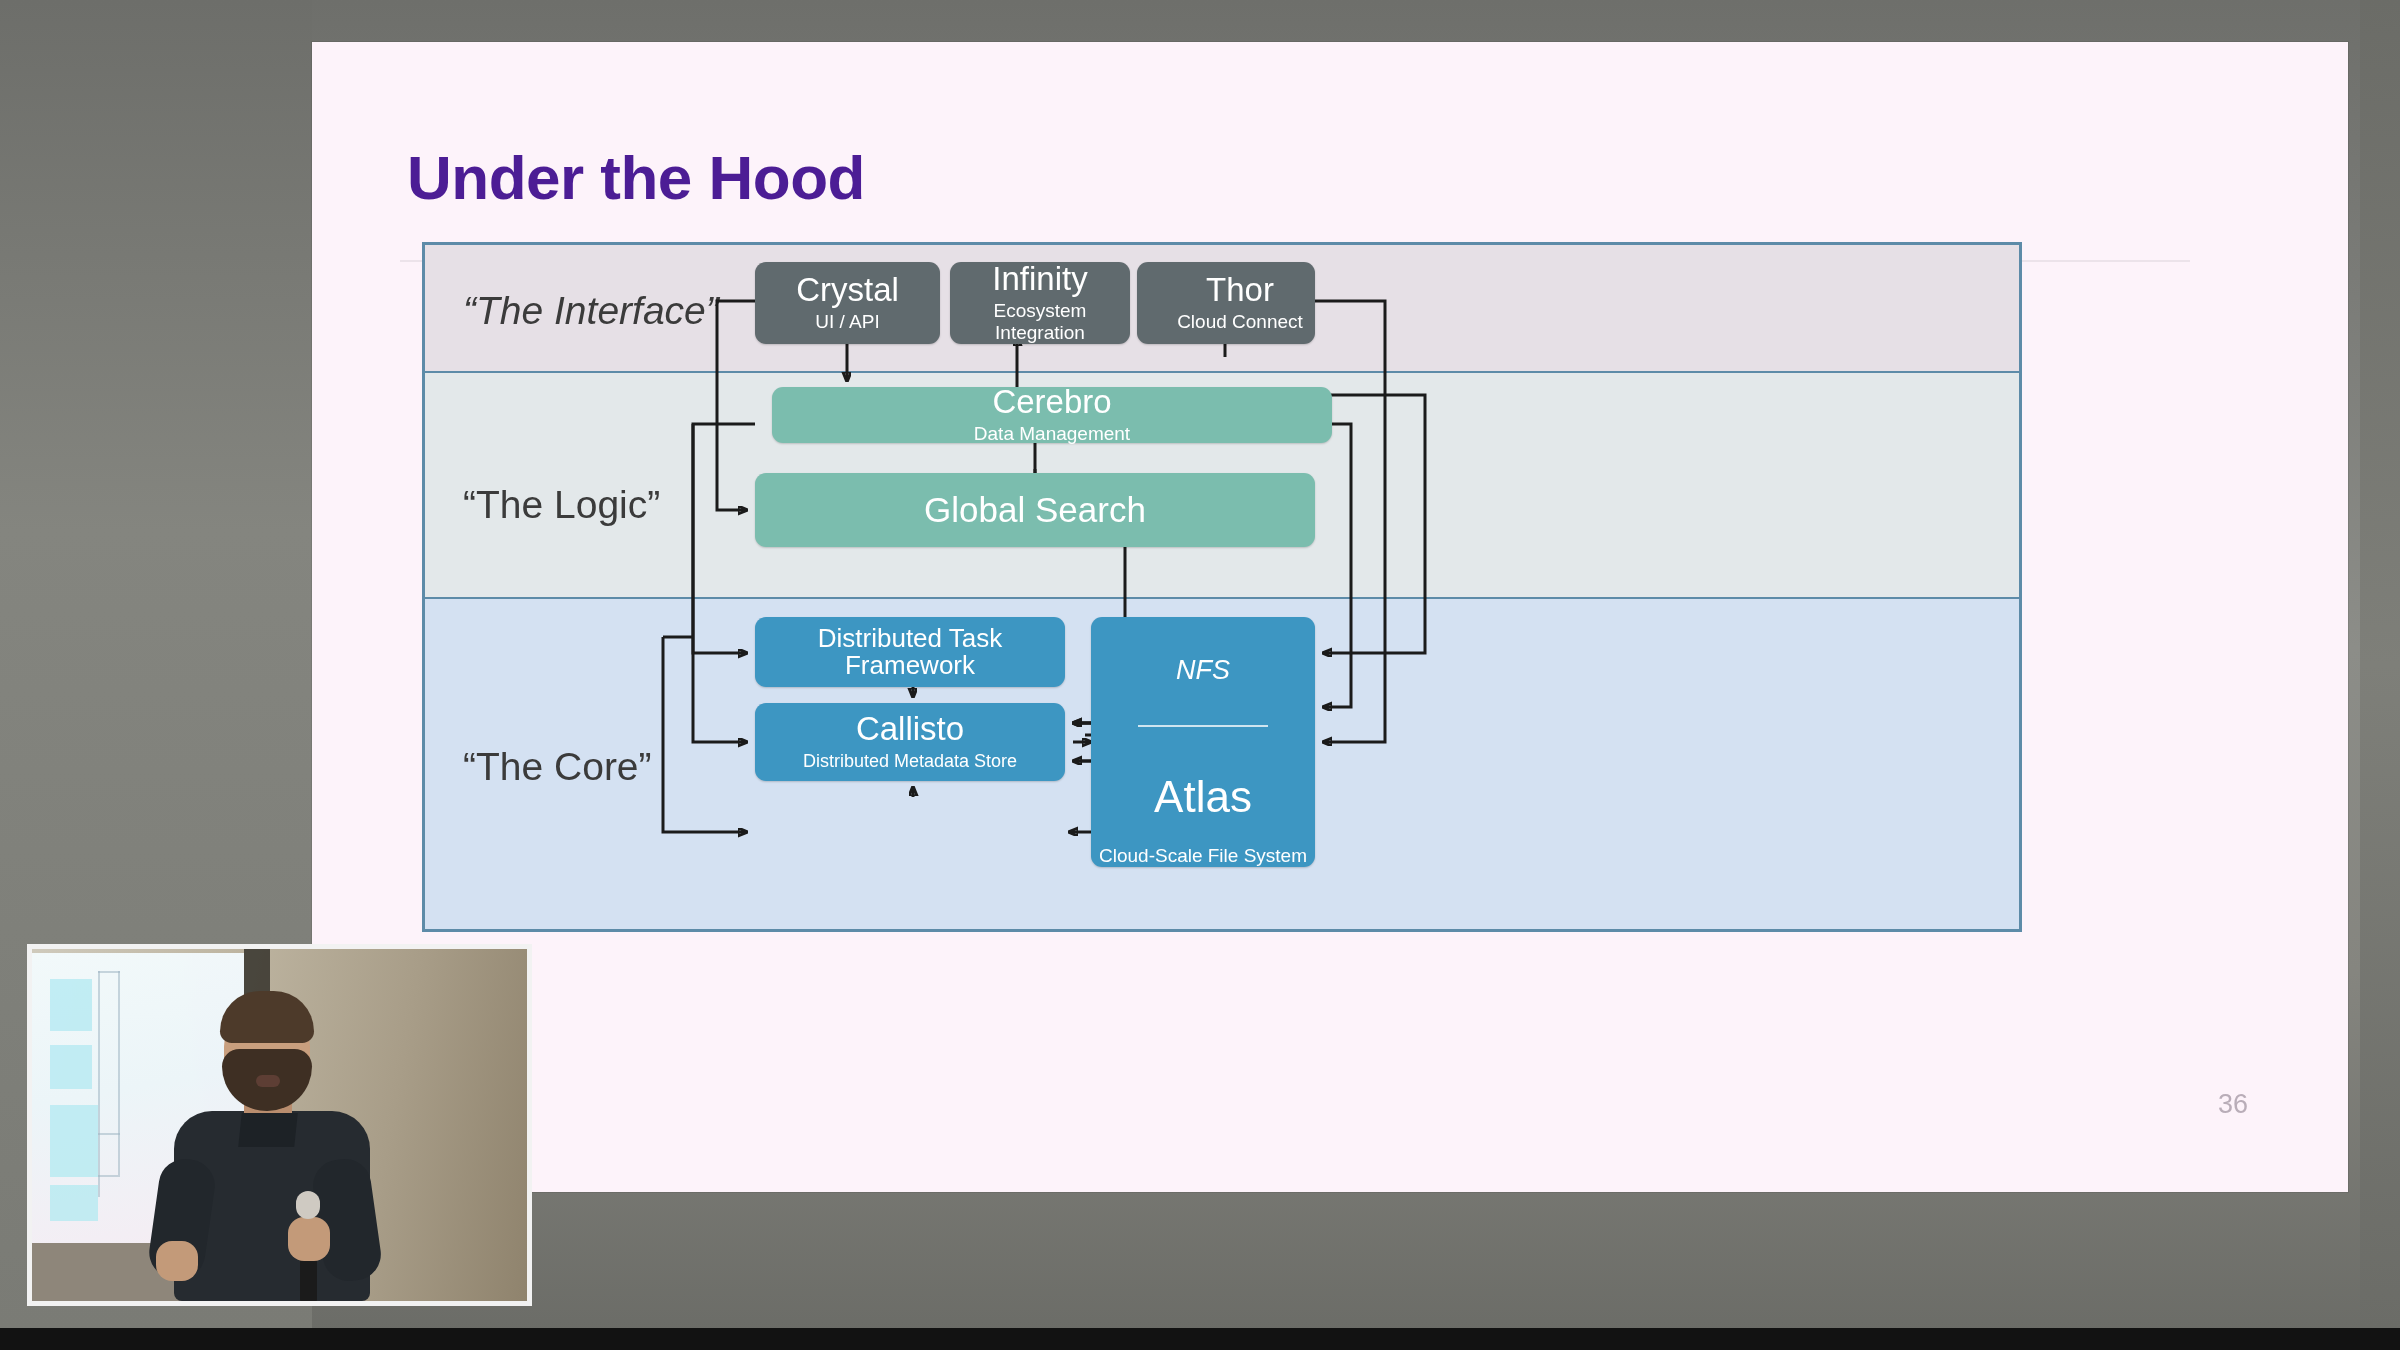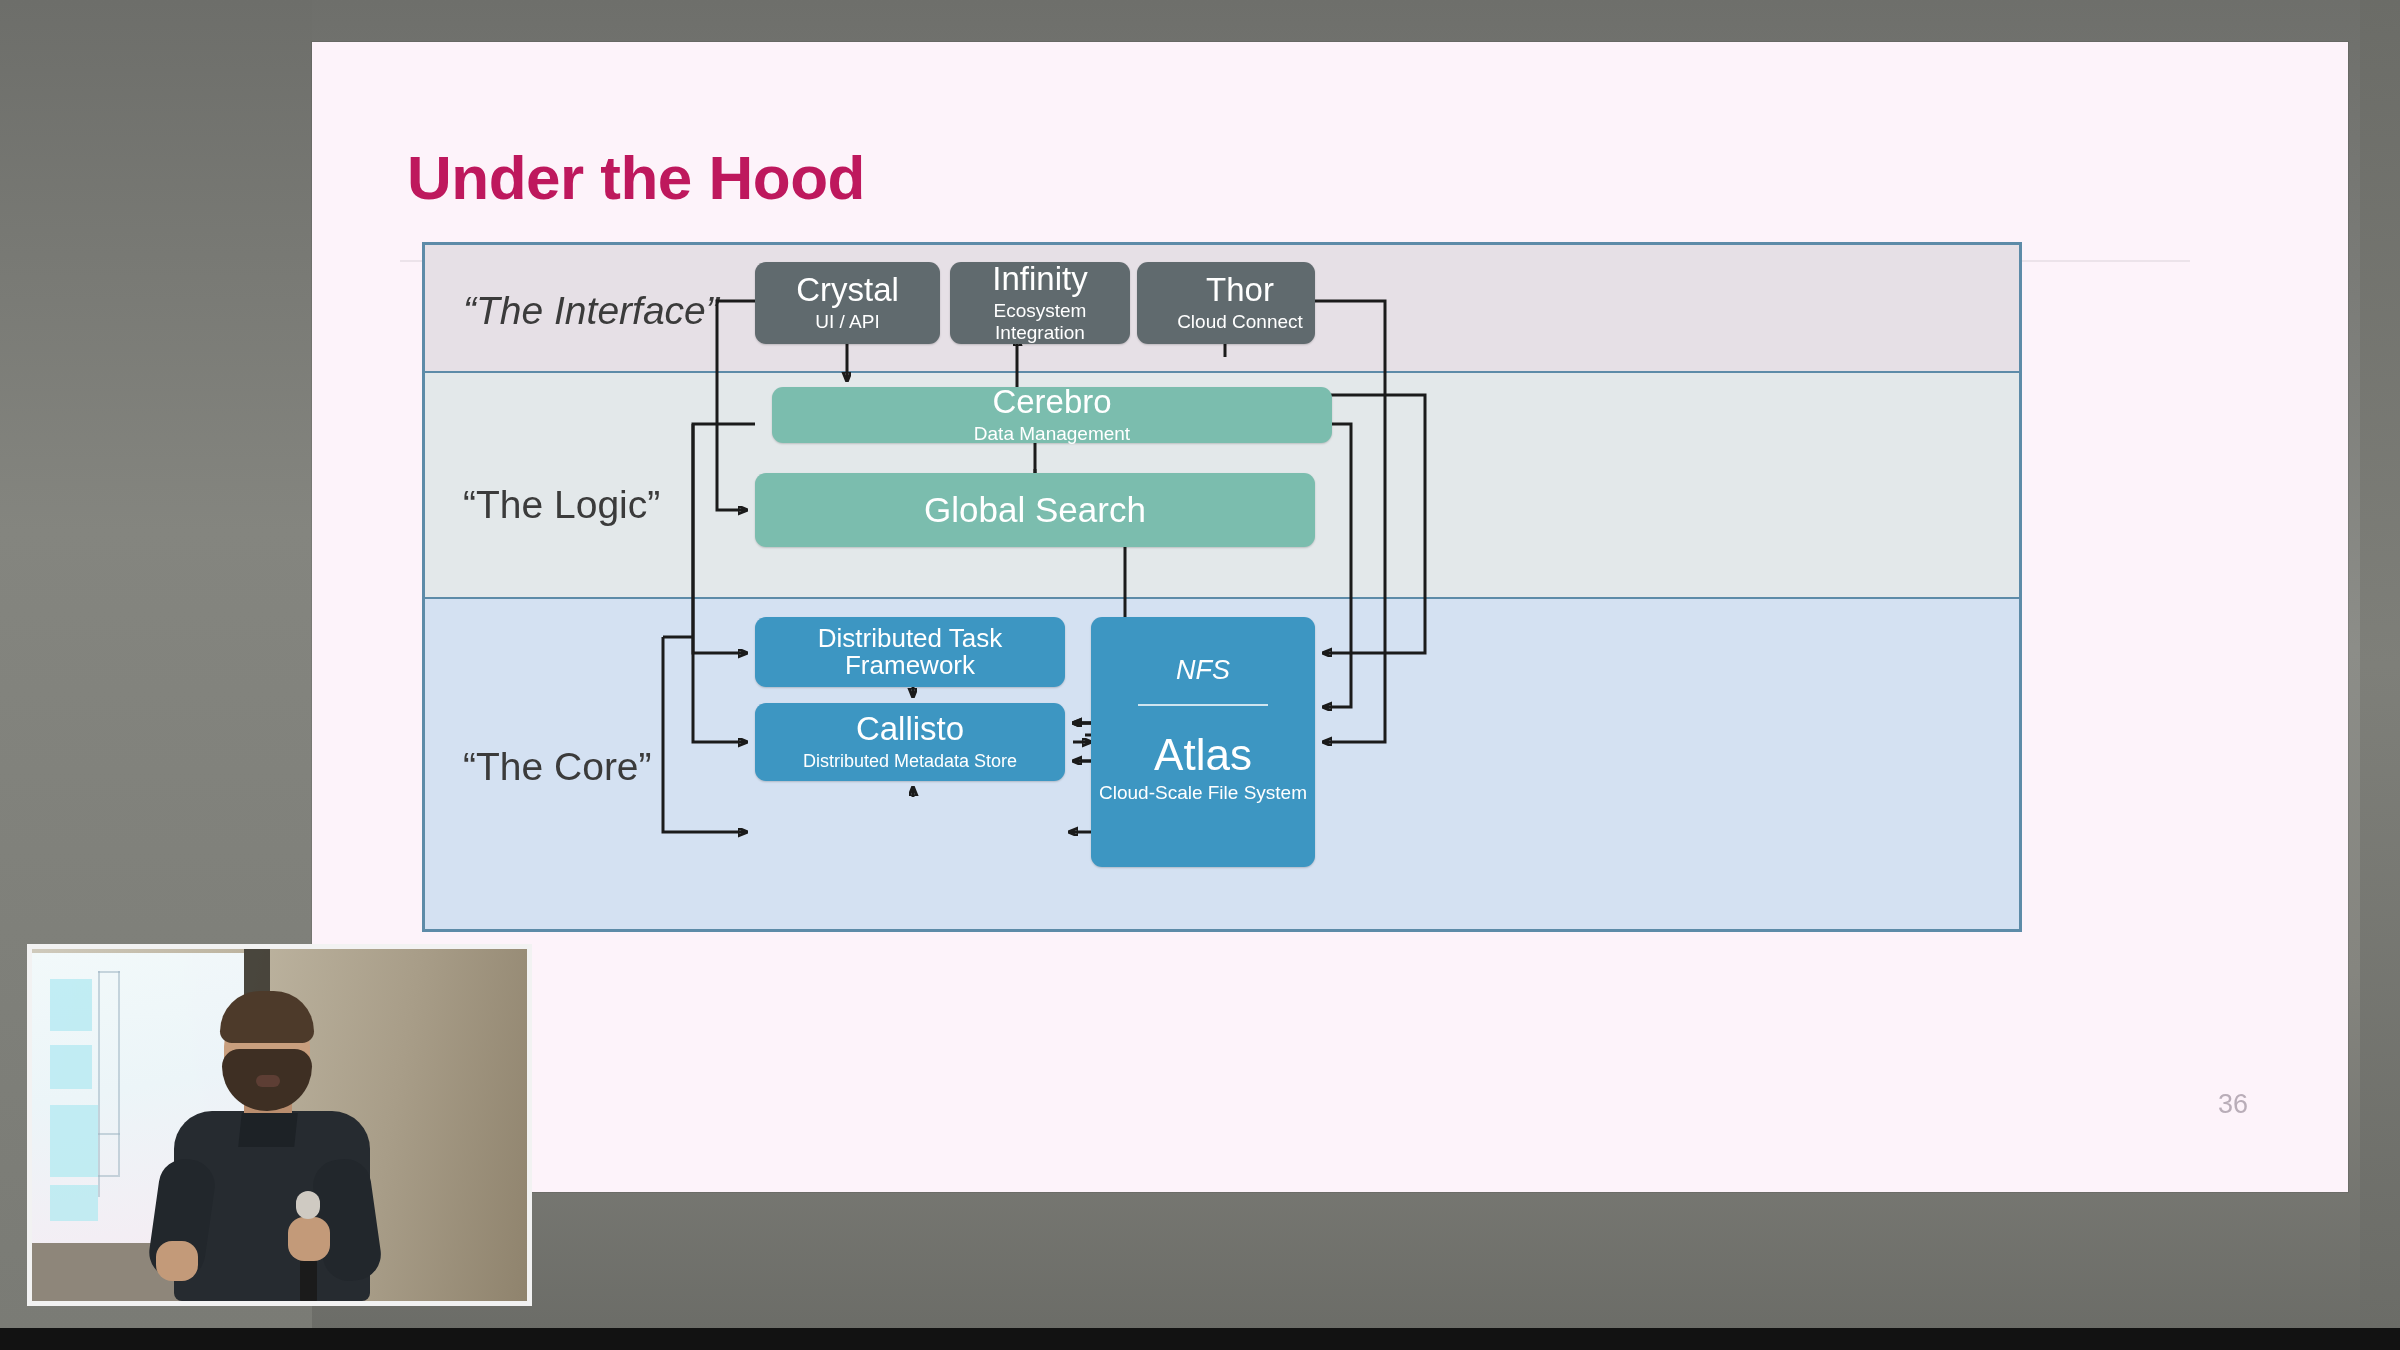--- a/index.html
+++ b/index.html
@@ -52,21 +52,21 @@
     background: #fdf3fa;
     box-shadow: 0 0 0 1px rgba(0,0,0,.08);
   }
 
   .slide-title {
     position: absolute;
     left: 95px;
     top: 105px;
     font-size: 62px;
     font-weight: bold;
-    color: #be185d;
+    color: #4c1d95;
     letter-spacing: -0.5px;
     line-height: 1;
     white-space: nowrap;
   }
   .title-rule {
     position: absolute;
     left: 88px;
     top: 218px;
     width: 1790px;
     height: 2px;
@@ -155,21 +155,21 @@
   
   #node-dtf      { left: 330px; top: 372px; width: 310px; height: 70px; }
   #node-dtf .title { font-size: 26px; }
   #node-callisto { left: 330px; top: 458px; width: 310px; height: 78px; }
   #node-callisto .sub { font-size: 18px; }
   #node-cluster  { left: 330px; top: 552px; width: 310px; height: 70px; }
   #node-cluster .title { font-size: 28px; }
 
   #node-atlas {
     left: 666px; top: 372px; width: 224px; height: 250px;
-    justify-content: flex-start;
+    justify-content: space-between;
     padding-top: 38px;
   }
   #node-atlas .nfs {
     font-size: 27px;
     font-style: italic;
     margin-bottom: 18px;
   }
   #node-atlas .divider {
     width: 130px;
     height: 2px;

